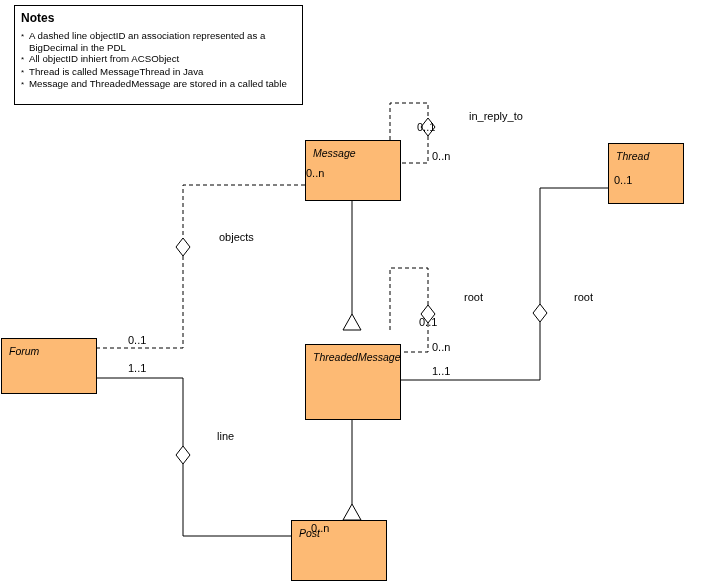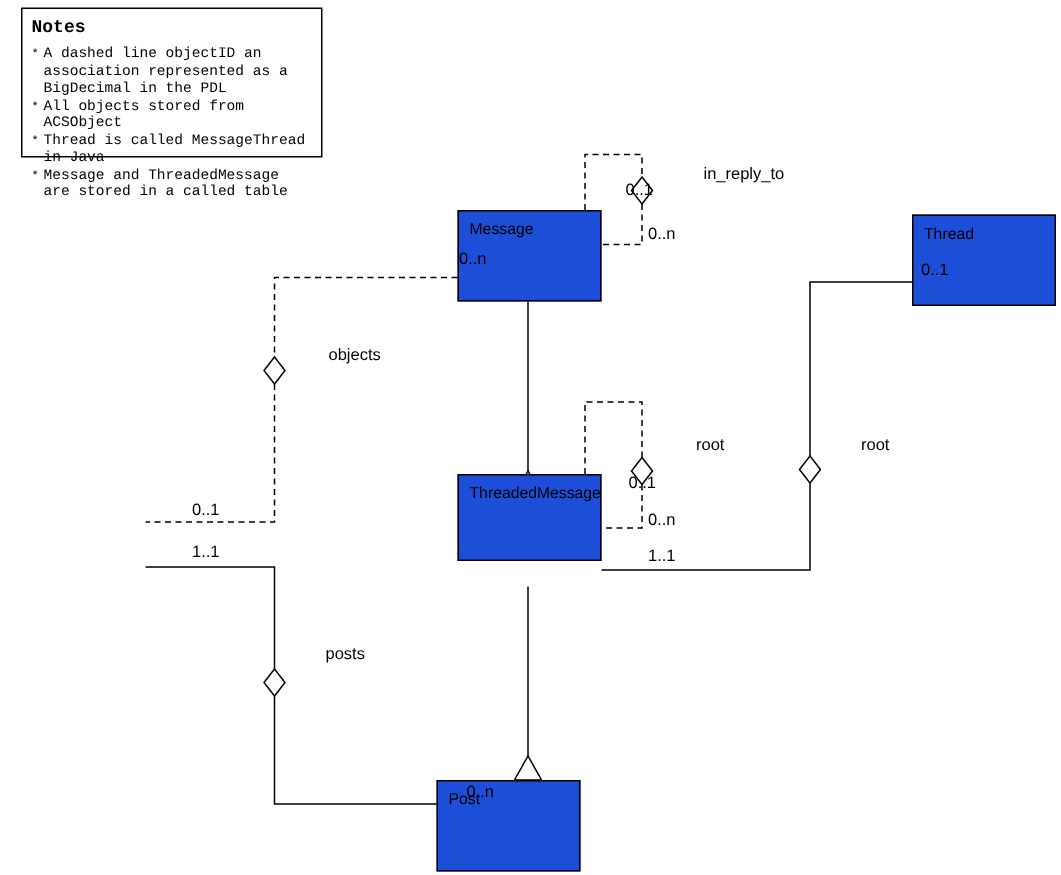--- a/index.html
+++ b/index.html
@@ -3,29 +3,29 @@
 <meta charset="utf-8">
 <style>
   * { margin:0; padding:0; box-sizing:border-box; }
   html,body { background:#ffffff; }
   body { font-family:"Liberation Sans", sans-serif; color:#000; }
   .canvas {
     position:relative; width:707px; height:583px; background:#fff; overflow:hidden;
   }
   svg.wires { position:absolute; left:0; top:0; }
   .cls {
-    position:absolute; border:1px solid #000; background:#1d4ed8;
-    font-size:10.5px; padding:6px 0 0 7px; white-space:nowrap;
+    position:absolute; border:1px solid #000; background:#fdba74;
+    font-size:10.5px; padding:6px 0 0 7px; white-space:nowrap;font-style:italic;
   }
   .lbl {
     position:absolute; font-size:11px; white-space:nowrap; line-height:12px;padding-left:28px;
   }
   .notes {
-    position:absolute; left:14px; top:5px; width:201px; height:100px;
-    border:1px solid #000; background:#fff; padding:5px 6px 0 6px;font-family:Liberation Mono, monospace;
+    position:absolute; left:14px; top:5px; width:289px; height:100px;
+    border:1px solid #000; background:#fff; padding:5px 6px 0 6px;
   }
   .notes-title { font-weight:bold; font-size:12px; margin-bottom:5px; }
   .bullet { display:flex; font-size:9.7px; line-height:11.5px; }
   .bullet .mk { flex:0 0 8px; width:8px; font-size:8px; padding-top:1px; }
   .bullet .bt { flex:1 1 auto; }
 </style>
 </head>
 <body>
 
 <div class="canvas">
@@ -52,50 +52,53 @@
   </svg>
 
   <div class="notes">
     <div class="notes-title">Notes</div>
     <div class="bullet">
       <span class="mk">*</span>
       <span class="bt">A dashed line objectID an association represented as a BigDecimal in the PDL</span>
     </div>
     <div class="bullet">
       <span class="mk">*</span>
-      <span class="bt">All objects stored from ACSObject</span>
+      <span class="bt">All objectID inhiert from ACSObject</span>
     </div>
     <div class="bullet">
       <span class="mk">*</span>
       <span class="bt">Thread is called MessageThread in Java</span>
     </div>
     <div class="bullet">
       <span class="mk">*</span>
       <span class="bt">Message and ThreadedMessage are stored in a called table</span>
     </div>
   </div>
 
   <div class="cls" style="left:305px;top:140px;width:96px;height:61px">
     <span>Message</span>
   </div>
-  <div class="cls" style="left:608px;top:143px;width:96px;height:61px">
+  <div class="cls" style="left:608px;top:143px;width:76px;height:61px">
     <span>Thread</span>
   </div>
-  <div class="cls" style="left:305px;top:316px;width:96px;height:58px">
+  <div class="cls" style="left:1px;top:338px;width:96px;height:56px">
+    <span>Forum</span>
+  </div>
+  <div class="cls" style="left:305px;top:344px;width:96px;height:76px">
     <span>ThreadedMessage</span>
   </div>
   <div class="cls" style="left:291px;top:520px;width:96px;height:61px">
     <span>Post</span>
   </div>
 
   <div class="lbl" style="left:441px;top:110px">in_reply_to</div>
   <div class="lbl" style="left:191px;top:231px">objects</div>
   <div class="lbl" style="left:436px;top:291px">root</div>
   <div class="lbl" style="left:546px;top:291px">root</div>
-  <div class="lbl" style="left:189px;top:430px">posts</div>
+  <div class="lbl" style="left:189px;top:430px">line</div>
 
   <div class="lbl" style="left:389px;top:121px">0..1</div>
   <div class="lbl" style="left:404px;top:150px">0..n</div>
   <div class="lbl" style="left:278px;top:167px">0..n</div>
   <div class="lbl" style="left:586px;top:174px">0..1</div>
   <div class="lbl" style="left:100px;top:334px">0..1</div>
   <div class="lbl" style="left:100px;top:362px">1..1</div>
   <div class="lbl" style="left:391px;top:316px">0..1</div>
   <div class="lbl" style="left:404px;top:341px">0..n</div>
   <div class="lbl" style="left:404px;top:365px">1..1</div>

